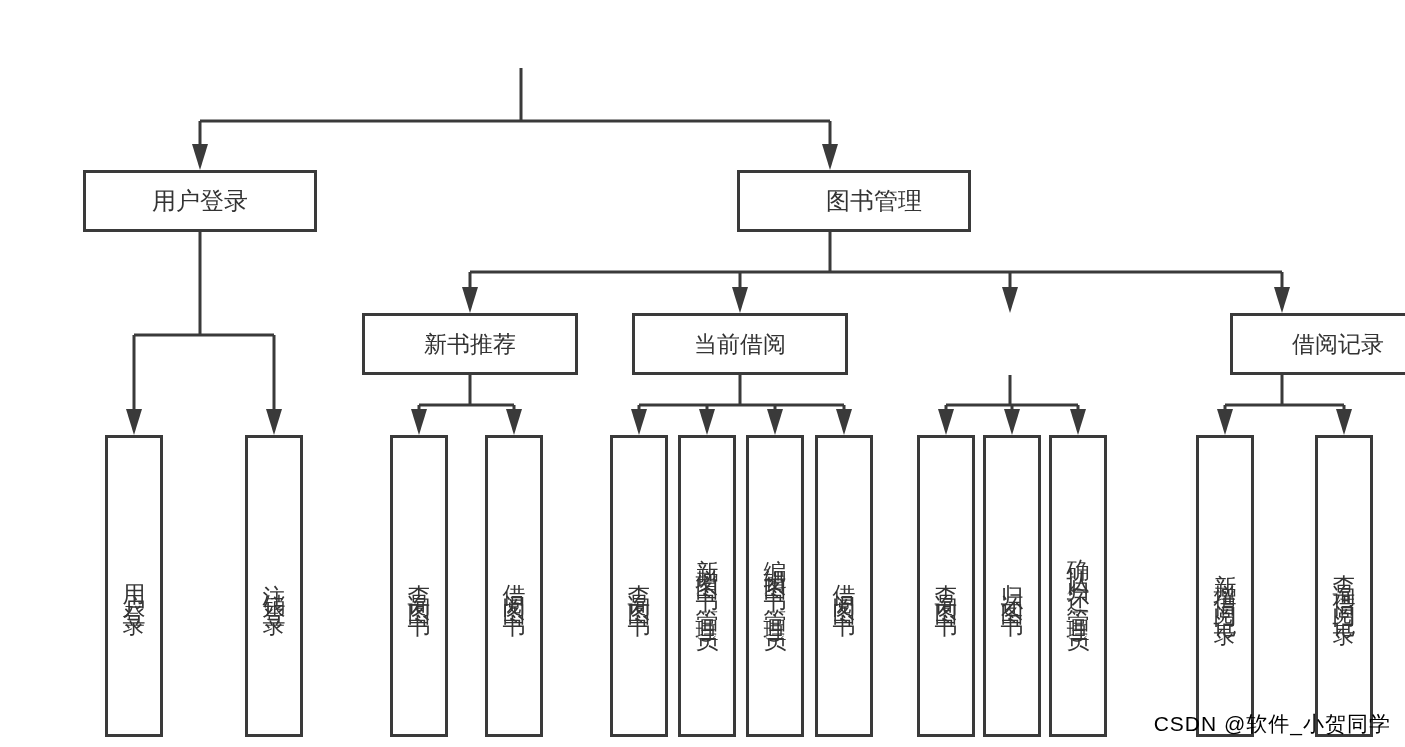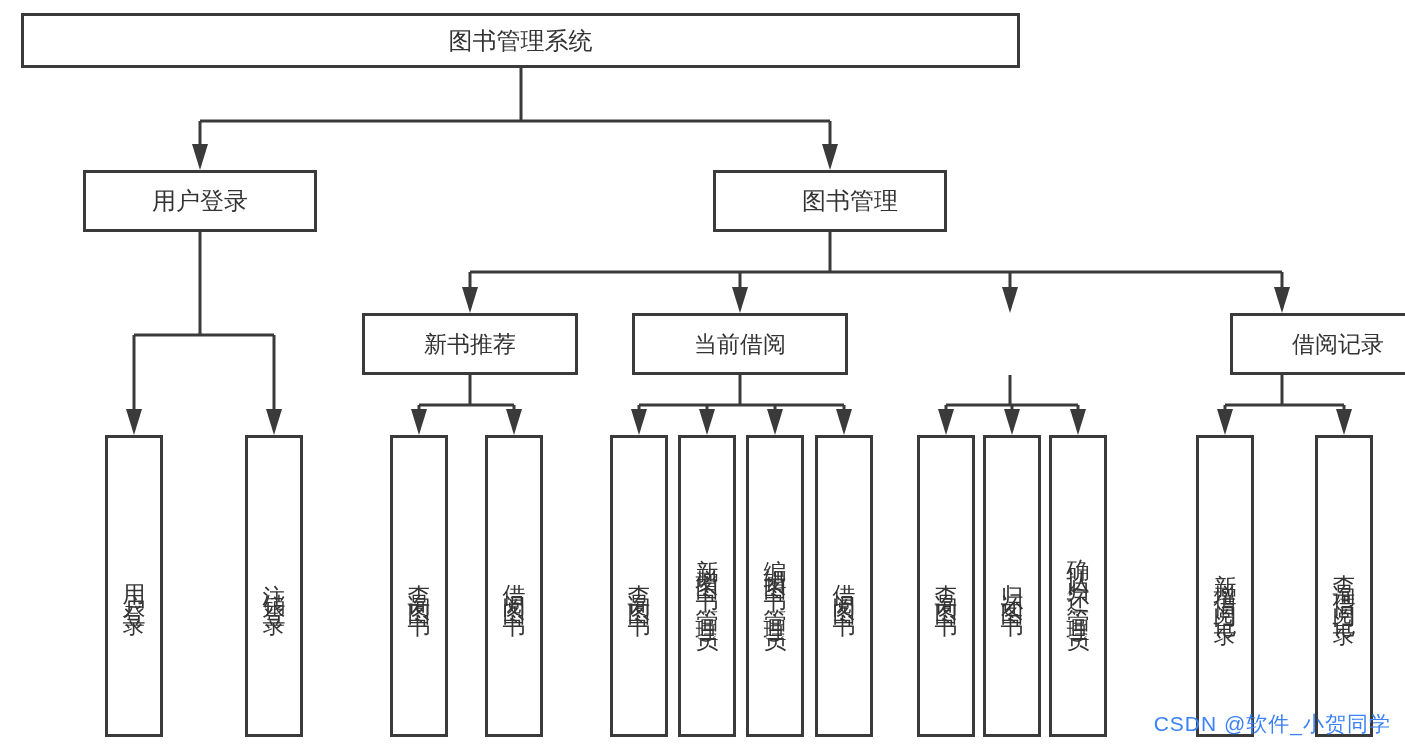--- a/index.html
+++ b/index.html
@@ -38,21 +38,21 @@
     writing-mode: vertical-rl;
     letter-spacing: 10px;
     line-height: 1;
   }
   .watermark {
     position: absolute;
     right: 14px;
     bottom: 9px;
     z-index: 2;
     font-size: 21px;
-    color: #3b82f6;
+    color: #000000;
     letter-spacing: 1px;
     white-space: nowrap;
   }
 </style>
 </head>
 <body>
 
 <div class="canvas">
 
   <svg class="connector-svg" viewBox="0 0 1405 747" xmlns="http://www.w3.org/2000/svg">
@@ -88,28 +88,25 @@
       <polygon points="767,409 783,409 775,435"></polygon>
       <polygon points="836,409 852,409 844,435"></polygon>
       <polygon points="938,409 954,409 946,435"></polygon>
       <polygon points="1004,409 1020,409 1012,435"></polygon>
       <polygon points="1070,409 1086,409 1078,435"></polygon>
       <polygon points="1217,409 1233,409 1225,435"></polygon>
       <polygon points="1336,409 1352,409 1344,435"></polygon>
     </g>
   </svg>
 
-  <div class="node node-root">
-    <span>图书管理系统</span>
-  </div>
 
   <div class="node node-l2" style="left:83px;">
     <span>用户登录</span>
   </div>
-  <div class="node node-l2" style="left:713px;padding-left:40px;">
+  <div class="node node-l2" style="left:737px;padding-left:40px;">
     <span>图书管理</span>
   </div>
 
   <div class="node node-l3" style="left:362px;">
     <span>新书推荐</span>
   </div>
   <div class="node node-l3" style="left:632px;">
     <span>当前借阅</span>
   </div>
   <div class="node node-l3" style="left:1230px;">

